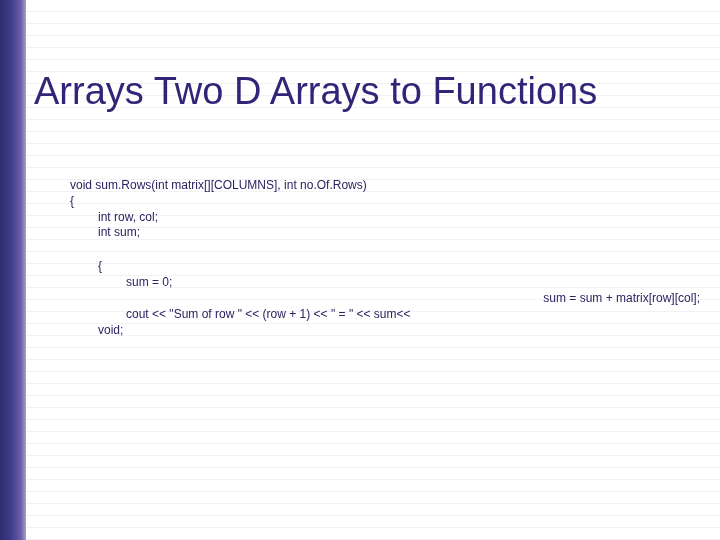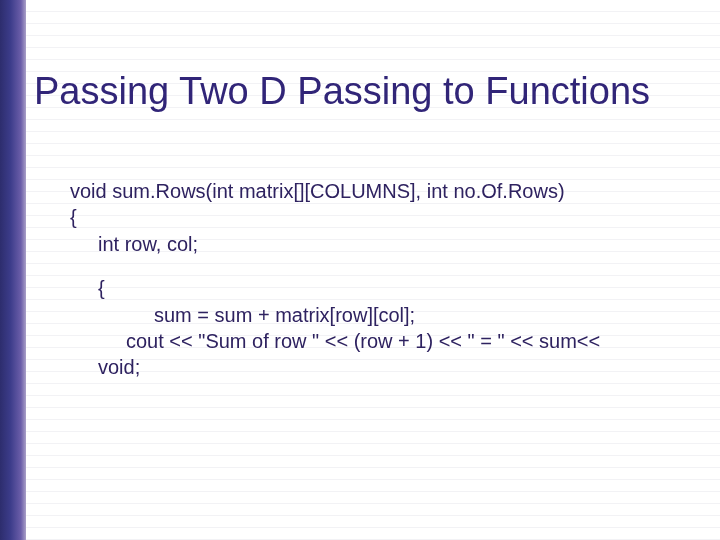--- a/index.html
+++ b/index.html
@@ -46,42 +46,44 @@
     color: #312578;
     letter-spacing: 0px;
     white-space: nowrap;
   }
   .body {
     position: absolute;
     left: 70px;
     top: 178px;
     width: 630px;
     color: #2e2260;
-    font-size: 20px;
+    font-size: 12px;
     line-height: 1.32;
   }
   .body div {
     white-space: pre;
   }
   .indent1 { padding-left: 28px; }
   .indent2 { padding-left: 56px; }
-  .indent3 { padding-left: 84px; }
+  .indent3 { padding-left: 84px; text-align: right; }
   .gap { height: 18px; }
 </style>
 </head>
 <body>
 
 <div class="slide">
   <div class="left-stripe"></div>
 
-  <div class="title">Passing Two D Passing to Functions</div>
+  <div class="title">Arrays Two D Arrays to Functions</div>
 
   <div class="body">
     <div>void sum.Rows(int matrix[][COLUMNS], int no.Of.Rows)</div>
     <div>{</div>
     <div class="indent1">int row, col;</div>
+    <div class="indent1">int sum;</div>
     <div class="gap"></div>
     <div class="indent1">{</div>
+    <div class="indent2">sum = 0;</div>
     <div class="indent3">sum = sum + matrix[row][col];</div>
     <div class="indent2">cout &lt;&lt; "Sum of row " &lt;&lt; (row + 1) &lt;&lt; " = " &lt;&lt; sum&lt;&lt;</div>
     <div class="indent1">void;</div>
   </div>
 </div>
 
 </body></html>

